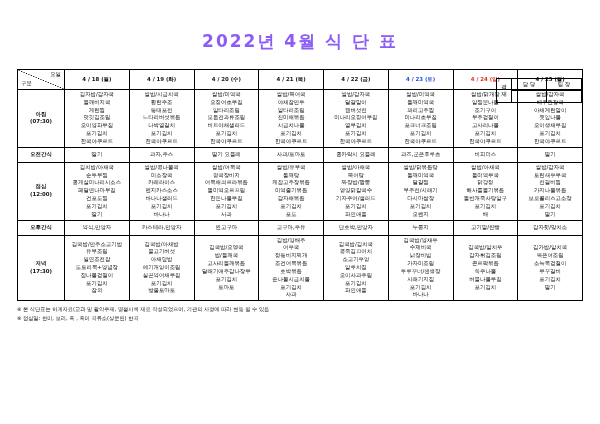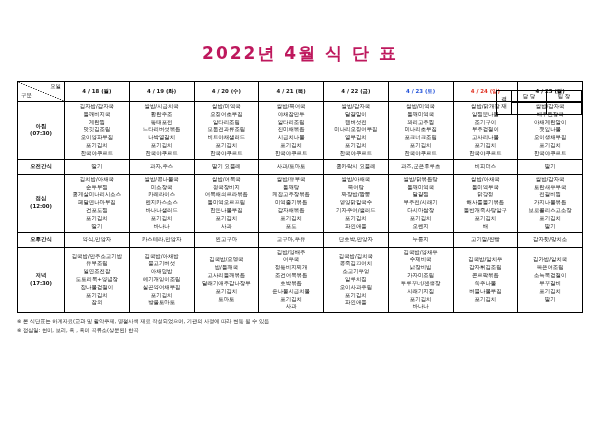--- a/index.html
+++ b/index.html
@@ -10,22 +10,22 @@
     color:#111;
     overflow:hidden;
   }
   .page{position:relative;width:600px;height:424px;box-sizing:border-box;padding:0;}
 
   .title{
     text-align:center;
     font-size:17px;
     font-weight:bold;
     letter-spacing:2px;
-    margin-top:42px;
-    color:#be185d;
+    margin-top:30px;
+    color:#8b5cf6;
   }
 
   
   .approval{
     position:absolute;
     right:18px;
     top:48px;
     border:1px solid #000;
     border-collapse:collapse;
     font-size:6px;

